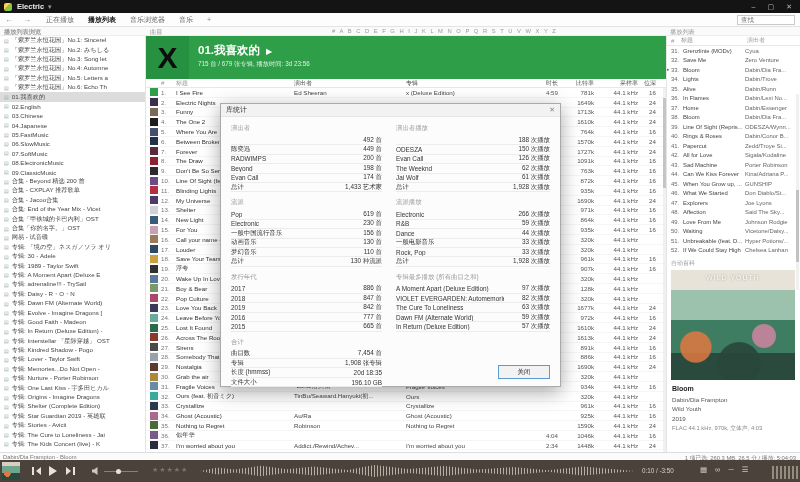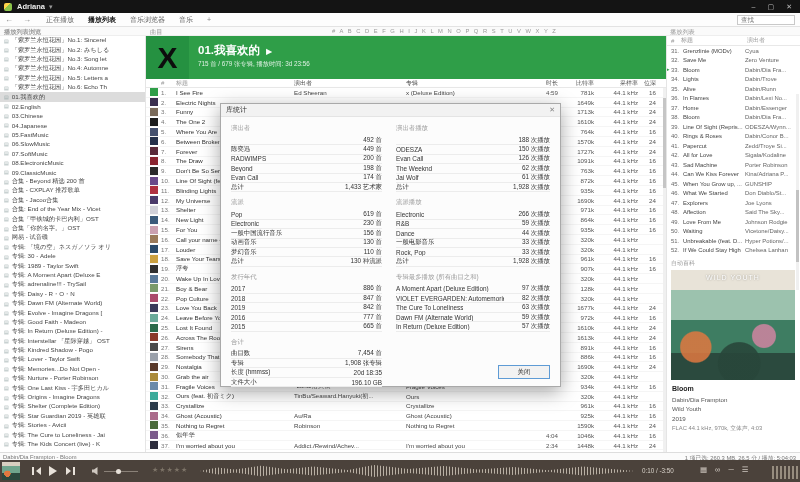--- a/index.html
+++ b/index.html
@@ -125,21 +125,21 @@
   .dfooter{position:absolute;right:10px;bottom:7px;}
   .closebtn{width:52px;height:14px;background:#f2f2f2;border:1px solid #5e9bd5;font-size:6.5px;color:#333;display:flex;align-items:center;justify-content:center;}
 </style>
 </head>
 <body>
 
 <div id="app">
 
   <div class="titlebar">
     <span class="appicon"></span>
-    <span class="apptitle">Adriana</span>
+    <span class="apptitle">Electric</span>
     <span class="caret">▾</span>
     <span class="winbtns">
       <span>–</span>
       <span>▢</span>
       <span>✕</span>
     </span>
   </div>
 
   <div class="toolbar">
     <span class="navarrow">←</span>

